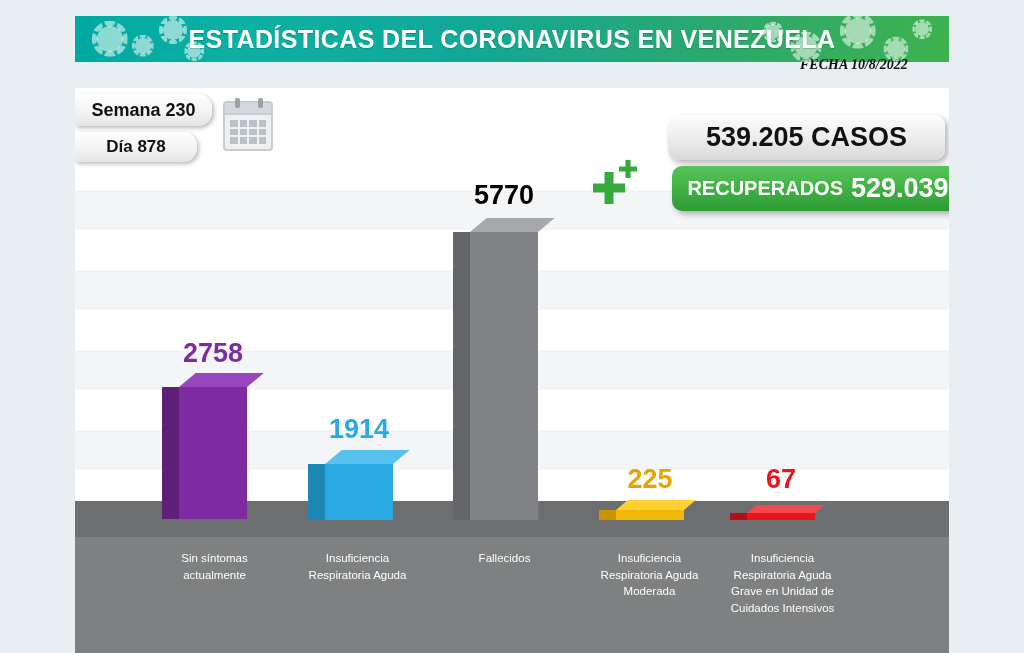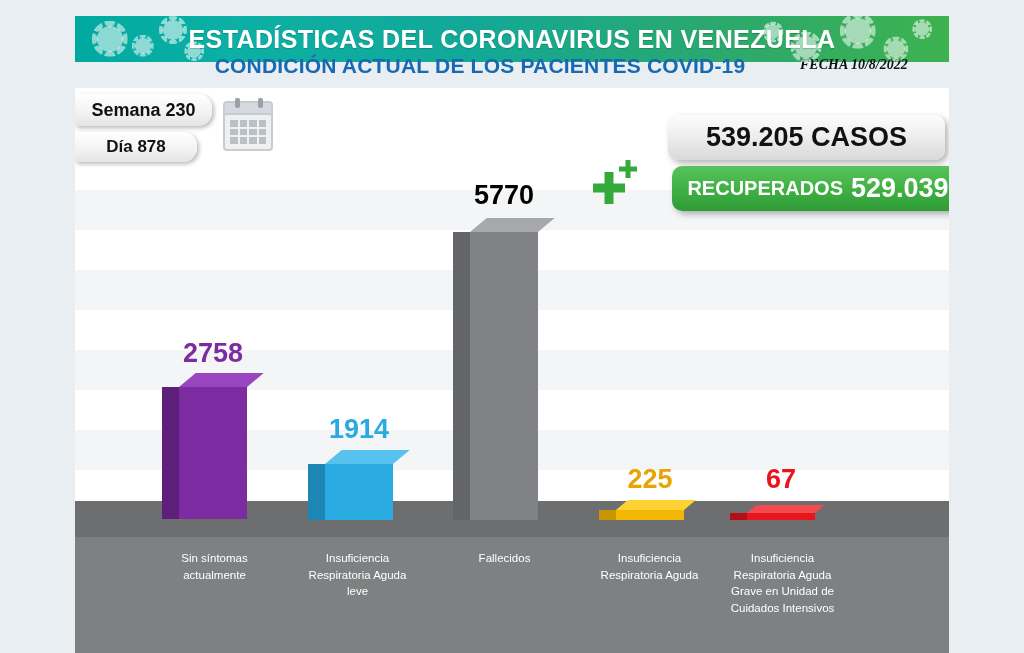--- a/index.html
+++ b/index.html
@@ -223,21 +223,20 @@
     <span class="virus" style="width:20px;height:20px;left:88px;top:4px;"></span>
     <span class="virus" style="width:14px;height:14px;left:112px;top:28px;"></span>
     <span class="virus" style="width:15px;height:15px;left:690px;top:8px;"></span>
     <span class="virus" style="width:22px;height:22px;left:720px;top:20px;"></span>
     <span class="virus" style="width:26px;height:26px;left:770px;top:2px;"></span>
     <span class="virus" style="width:18px;height:18px;left:812px;top:24px;"></span>
     <span class="virus" style="width:14px;height:14px;left:840px;top:6px;"></span>
     <h1 class="banner-title">ESTADÍSTICAS DEL CORONAVIRUS EN VENEZUELA</h1>
   </div>
 
-  <div class="subtitle">CONDICIÓN ACTUAL DE LOS PACIENTES COVID-19</div>
   <div class="fecha">FECHA 10/8/2022</div>
 
   <div class="chart-area">
 
     <div class="band" style="top:102px;"></div>
     <div class="band" style="top:182px;"></div>
     <div class="band" style="top:262px;"></div>
     <div class="band" style="top:342px;"></div>
 
     <div class="pill" id="pill-semana">Semana 230</div>
@@ -314,30 +313,30 @@
     <div class="bar-value" style="left:652px; top:376px; width:108px; color:#e8151d;">67</div>
 
     <div class="bar-label" style="left:62px; top:462px; width:155px;">
       <div>Sin síntomas</div>
       <div>actualmente</div>
     </div>
 
     <div class="bar-label" style="left:200px; top:462px; width:165px;">
       <div>Insuficiencia</div>
       <div>Respiratoria Aguda</div>
-      <div>leve</div>
     </div>
 
     <div class="bar-label" style="left:352px; top:462px; width:155px;">
       <div>Fallecidos</div>
     </div>
 
     <div class="bar-label" style="left:492px; top:462px; width:165px;">
       <div>Insuficiencia</div>
       <div>Respiratoria Aguda</div>
+      <div>Moderada</div>
     </div>
 
     <div class="bar-label" style="left:620px; top:462px; width:175px;">
       <div>Insuficiencia</div>
       <div>Respiratoria Aguda</div>
       <div>Grave en Unidad de</div>
       <div>Cuidados Intensivos</div>
     </div>
 
   </div>

